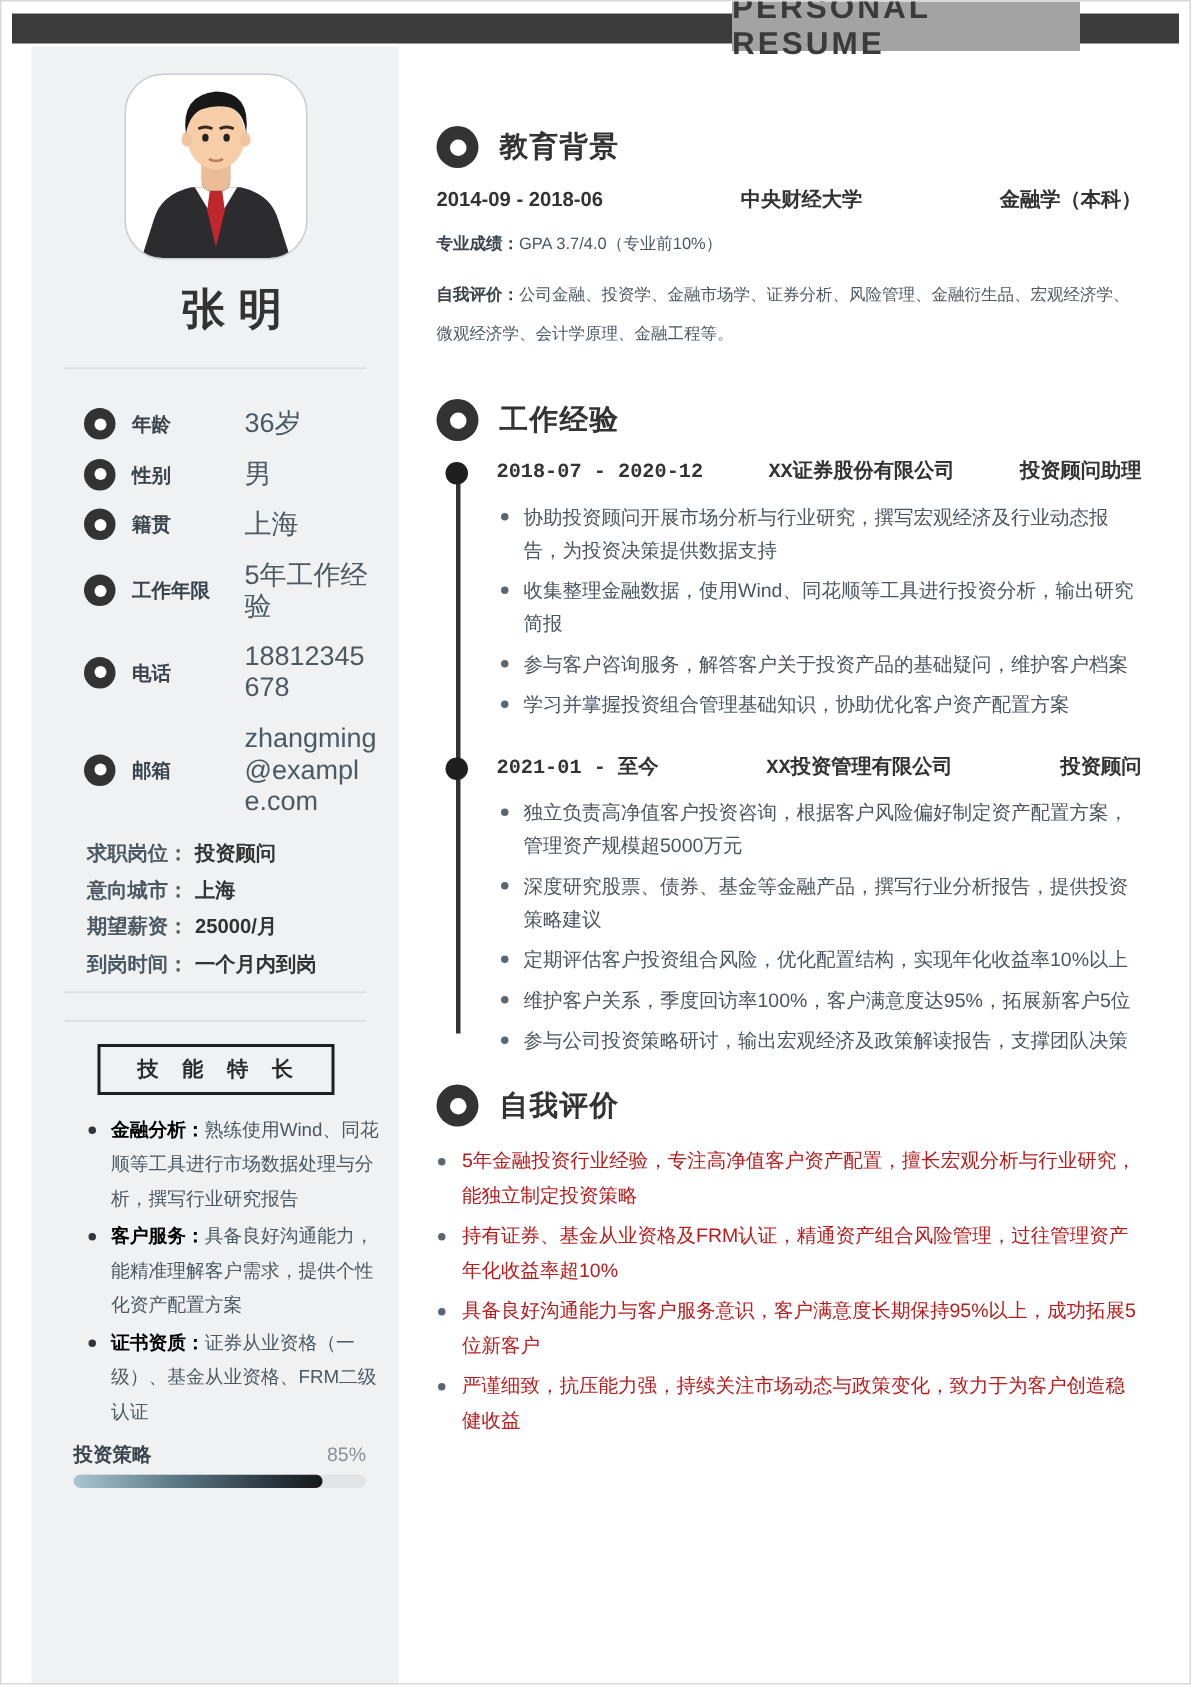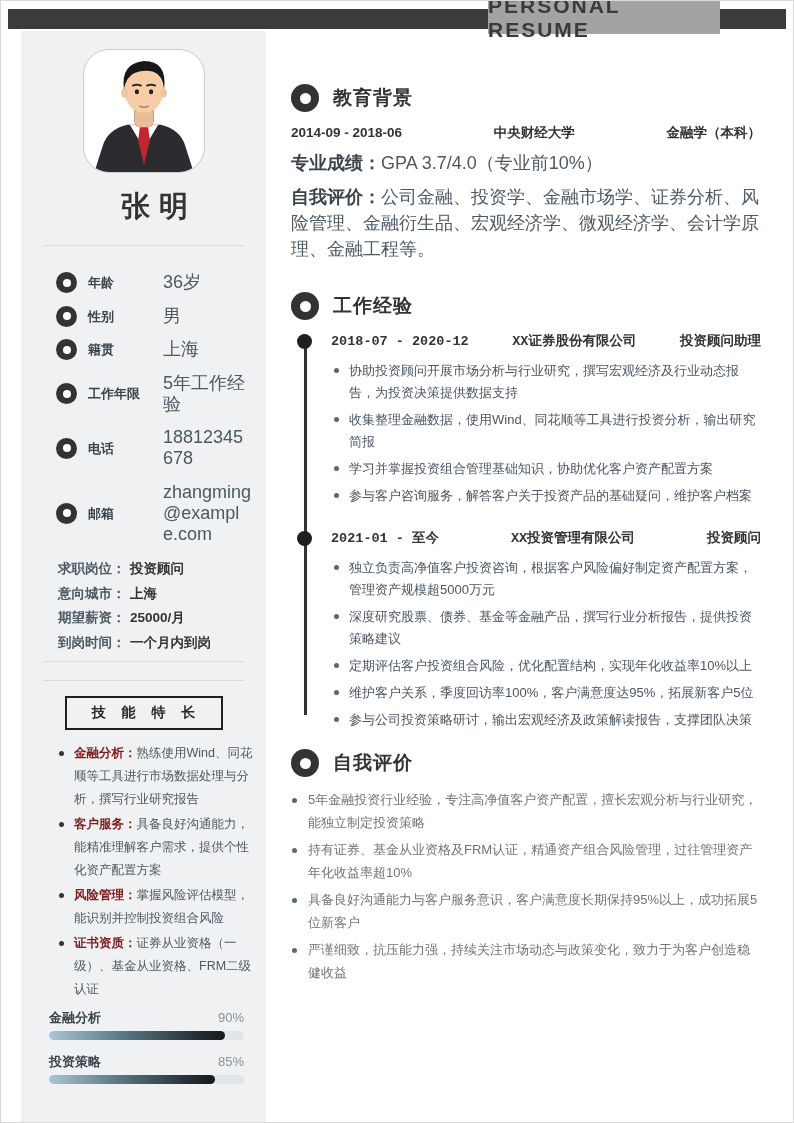--- a/index.html
+++ b/index.html
@@ -48,55 +48,55 @@
 
   .skill-box {
     width:158px; height:34px; margin:15px auto 0; border:2px solid #1f1f1f;
     display:flex; align-items:center; justify-content:center;
     font-size:14px; font-weight:bold; letter-spacing:6px; text-indent:6px; color:#2b2b2b;
   }
 
   .skills { margin:12px 12px 0 38px; list-style:none; }
   .skills li { position:relative; padding-left:15px; font-size:12.5px; line-height:23px; color:#4c5862; margin-bottom:2px; }
   .skills li::before { content:""; position:absolute; left:0; top:9px; width:5px; height:5px; border-radius:50%; background:#2f363c; }
-  .skills b { color:#7f1d1d; }
+  .skills b { color:#000000; }
 
   .bars { margin:8px 22px 0 28px; }
   .bar-group + .bar-group { margin-top:13px; }
   .bar-row { display:flex; justify-content:space-between; font-size:13px; line-height:17px; }
   .bar-label { font-weight:bold; color:#3b444c; }
   .bar-val { color:#8a9199; }
   .bar-track { height:9px; background:#e2e5e8; border-radius:5px; margin-top:5px; overflow:hidden; }
   .bar-fill { height:100%; border-radius:5px; background:linear-gradient(90deg,#aac6d4 0%,#5d7a88 40%,#232e34 85%,#17191b 100%); }
 
   
   .main { position:absolute; left:290px; top:41px; width:470px;margin-top:42px; }
   .sec-head { display:flex; align-items:center; gap:14px; }
   .sec-title { font-size:19px; font-weight:bold; color:#333333; letter-spacing:1px; }
 
   .edu-row { display:flex; justify-content:flex-start; margin-top:12px; font-size:13.5px; font-weight:bold; color:#333333; line-height:18px; }
   .edu-row .mid { flex:1; text-align:center; }
-  .edu-p { margin-top:8px; font-size:18px; color:#4c5862; line-height:26px; }
+  .edu-p { margin-top:8px; font-size:11px; color:#4c5862; line-height:26px; }
   .edu-p b { color:#3b444c; }
 
   .sec-work { margin-top:30px; }
   .timeline { position:relative; margin-top:12px; }
   .timeline::before { content:""; position:absolute; left:13px; top:7px; bottom:16px; width:2.5px; background:#333333; }
   .job { position:relative; padding-left:40px; }
   .job + .job { margin-top:22px; }
   .jdot { position:absolute; left:6px; top:2px; width:15px; height:15px; border-radius:50%; background:#1f1f1f; }
   .job-head { display:flex; justify-content:space-between; font-size:13.5px; font-weight:bold; color:#333333; line-height:20px;font-family:Liberation Mono, monospace; }
   .job-head .mid { flex:1; text-align:center; }
   ul.jb { list-style:none; margin-top:8px; }
   ul.jb li { position:relative; padding-left:18px; font-size:13px; color:#4a5560; line-height:22px; margin-bottom:5px; }
   ul.jb li::before { content:""; position:absolute; left:3px; top:8px; width:5px; height:5px; border-radius:50%; background:#5b6770; }
 
   .sec-eval { margin-top:18px; }
   ul.ev { list-style:none; margin-top:12px; }
-  ul.ev li { position:relative; padding-left:17px; font-size:13px; color:#737373; line-height:22.5px; margin-bottom:5px; }
+  ul.ev li { position:relative; padding-left:17px; font-size:13px; color:#b91c1c; line-height:22.5px; margin-bottom:5px; }
   ul.ev li::before { content:""; position:absolute; left:1px; top:9px; width:5px; height:5px; border-radius:50%; background:#5b6770; }
 </style>
 </head>
 <body>
 
 <div class="page">
 
   <div class="topbar"></div>
   <div class="title-box">PERSONAL RESUME</div>
 
@@ -189,34 +189,24 @@
     </div>
 
     <div class="divider d2"></div>
     <div class="divider d3"></div>
 
     <div class="skill-box">技 能 特 长</div>
 
     <ul class="skills">
       <li><b>金融分析：</b><span>熟练使用Wind、同花顺等工具进行市场数据处理与分析，撰写行业研究报告</span></li>
       <li><b>客户服务：</b><span>具备良好沟通能力，能精准理解客户需求，提供个性化资产配置方案</span></li>
-      <li><b>风险管理：</b><span>掌握风险评估模型，能识别并控制投资组合风险</span></li>
       <li><b>证书资质：</b><span>证券从业资格（一级）、基金从业资格、FRM二级认证</span></li>
     </ul>
 
     <div class="bars">
-      <div class="bar-group">
-        <div class="bar-row">
-          <span class="bar-label">金融分析</span>
-          <span class="bar-val">90%</span>
-        </div>
-        <div class="bar-track">
-          <div class="bar-fill" style="width: 90%;"></div>
-        </div>
-      </div>
       <div class="bar-group">
         <div class="bar-row">
           <span class="bar-label">投资策略</span>
           <span class="bar-val">85%</span>
         </div>
         <div class="bar-track">
           <div class="bar-fill" style="width: 85%;"></div>
         </div>
       </div>
     </div>
@@ -252,22 +242,22 @@
         <div class="job">
           <span class="jdot"></span>
           <div class="job-head">
             <span>2018-07 - 2020-12</span>
             <span class="mid">XX证券股份有限公司</span>
             <span>投资顾问助理</span>
           </div>
           <ul class="jb">
             <li>协助投资顾问开展市场分析与行业研究，撰写宏观经济及行业动态报告，为投资决策提供数据支持</li>
             <li>收集整理金融数据，使用Wind、同花顺等工具进行投资分析，输出研究简报</li>
+            <li>参与客户咨询服务，解答客户关于投资产品的基础疑问，维护客户档案</li>
             <li>学习并掌握投资组合管理基础知识，协助优化客户资产配置方案</li>
-            <li>参与客户咨询服务，解答客户关于投资产品的基础疑问，维护客户档案</li>
           </ul>
         </div>
 
         <div class="job">
           <span class="jdot"></span>
           <div class="job-head">
             <span>2021-01 - 至今</span>
             <span class="mid">XX投资管理有限公司</span>
             <span>投资顾问</span>
           </div>

